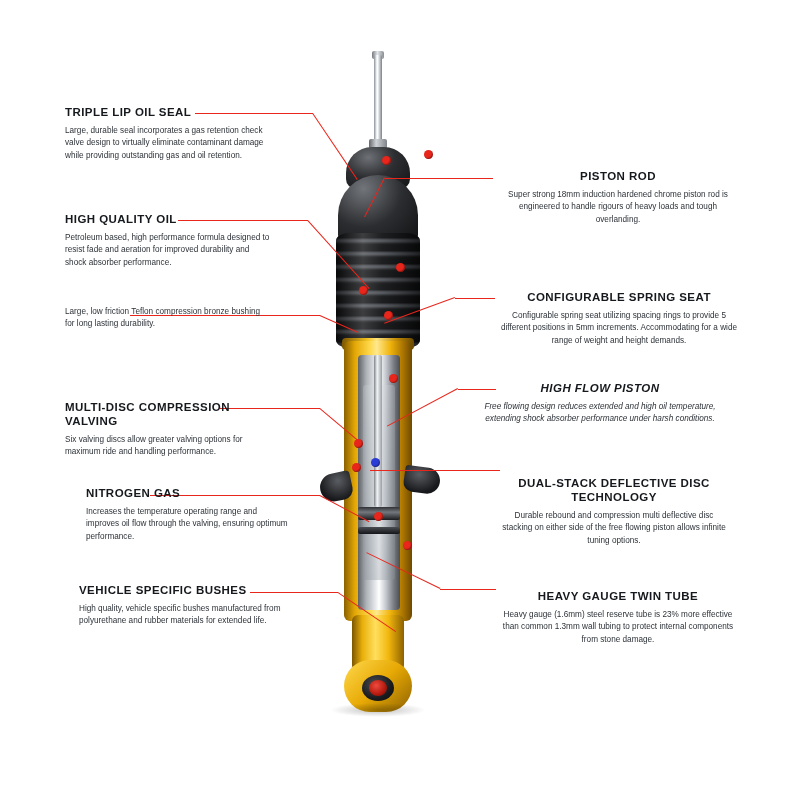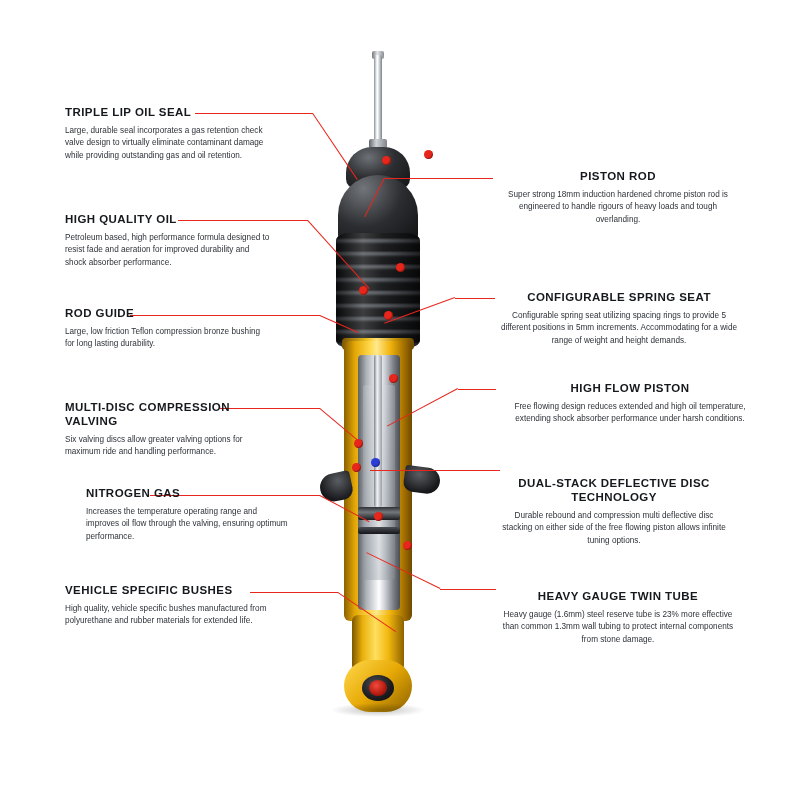--- a/index.html
+++ b/index.html
@@ -268,50 +268,49 @@
     <p class="title">TRIPLE LIP OIL SEAL</p>
     <p class="body">Large, durable seal incorporates a gas retention check valve design to virtually eliminate contaminant damage while providing outstanding gas and oil retention.</p>
   </div>
 
   <div class="callout" style="left:65px; top:212px;">
     <p class="title">HIGH QUALITY OIL</p>
     <p class="body">Petroleum based, high performance formula designed to resist fade and aeration for improved durability and shock absorber performance.</p>
   </div>
 
   <div class="callout" style="left:65px; top:306px;">
-    <p class="title">ROD GUIDE</p>
     <p class="body">Large, low friction Teflon compression bronze bushing for long lasting durability.</p>
   </div>
 
   <div class="callout" style="left:65px; top:400px;">
     <p class="title">MULTI-DISC COMPRESSION VALVING</p>
     <p class="body">Six valving discs allow greater valving options for maximum ride and handling performance.</p>
   </div>
 
   <div class="callout" style="left:65px; top:486px;margin-left:21px;">
     <p class="title">NITROGEN GAS</p>
     <p class="body">Increases the temperature operating range and improves oil flow through the valving, ensuring optimum performance.</p>
   </div>
 
-  <div class="callout" style="left:65px; top:583px;">
+  <div class="callout" style="left:79px; top:583px;">
     <p class="title">VEHICLE SPECIFIC BUSHES</p>
     <p class="body">High quality, vehicle specific bushes manufactured from polyurethane and rubber materials for extended life.</p>
   </div>
 
   <div class="callout right" style="left:500px; top:169px; width:236px;">
     <p class="title">PISTON ROD</p>
     <p class="body">Super strong 18mm induction hardened chrome piston rod is engineered to handle rigours of heavy loads and tough overlanding.</p>
   </div>
 
   <div class="callout right" style="left:500px; top:290px; width:238px;">
     <p class="title">CONFIGURABLE SPRING SEAT</p>
     <p class="body">Configurable spring seat utilizing spacing rings to provide 5 different positions in 5mm increments. Accommodating for a wide range of weight and height demands.</p>
   </div>
 
-  <div class="callout right" style="left:514px; top:381px; width:232px;">
+  <div class="callout right" style="left:484px; top:381px; width:232px;font-style:italic;">
     <p class="title">HIGH FLOW PISTON</p>
     <p class="body">Free flowing design reduces extended and high oil temperature, extending shock absorber performance under harsh conditions.</p>
   </div>
 
   <div class="callout right" style="left:500px; top:476px; width:228px;">
     <p class="title">DUAL-STACK DEFLECTIVE DISC TECHNOLOGY</p>
     <p class="body">Durable rebound and compression multi deflective disc stacking on either side of the free flowing piston allows infinite tuning options.</p>
   </div>
 
   <div class="callout right" style="left:500px; top:589px; width:236px;">

